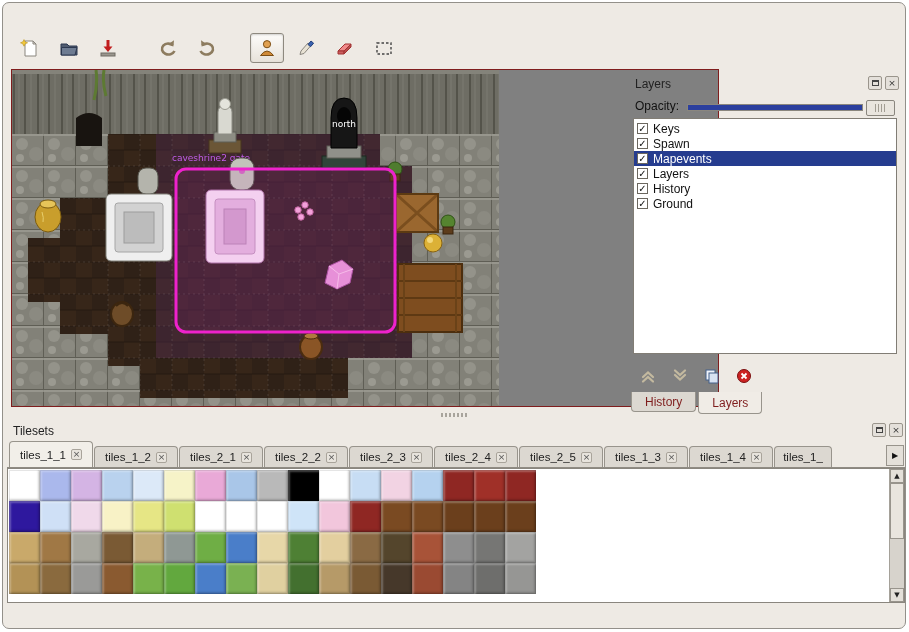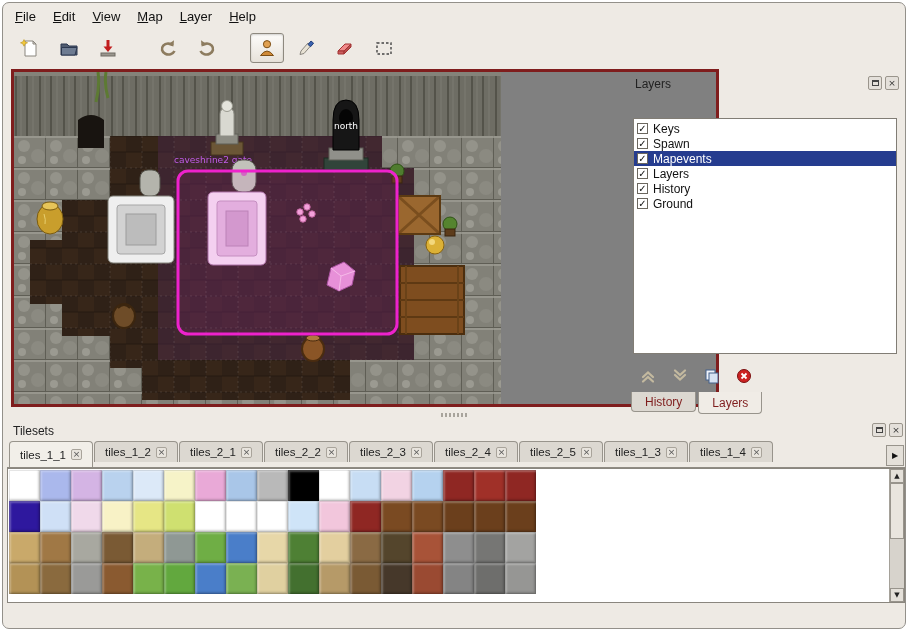--- a/index.html
+++ b/index.html
@@ -13,21 +13,21 @@
   .menu-item::first-letter{text-decoration:underline;}
 
   
   .toolbar{position:absolute;left:0;top:26px;right:0;height:38px;display:flex;align-items:center;gap:5px;padding-left:10px;}
   .tbtn{width:34px;height:30px;display:flex;align-items:center;justify-content:center;background:transparent;border:1px solid transparent;border-radius:3px;padding:0;}
   .tbtn.active{background:linear-gradient(#fdfcfa,#e7e2da);border:1px solid #8e897f;box-shadow:inset 0 1px 2px rgba(0,0,0,.18);}
   .tb-gap{width:16px;}
 
   
   .map-canvas{position:absolute;left:8px;top:66px;width:708px;height:338px;background:#808080;
-              border:3px solid #7f1d1d;box-sizing:border-box;overflow:hidden;}
+              border:1px solid #7f1d1d;box-sizing:border-box;overflow:hidden;}
   svg.map{display:block;}
   .sel-rect{fill:var(--selection,#ee22cc);fill-opacity:.08;stroke:var(--selection,#ee22cc);stroke-width:3;}
   .map-label-north{fill:#ffffff;font-size:9px;font-family:"DejaVu Sans",sans-serif;}
   .map-label-gate{fill:var(--gate-label,#c05ce8);font-size:9px;font-family:"DejaVu Sans",sans-serif;}
 
   
   .dock-header{position:relative;height:20px;}
   .dock-title{position:absolute;left:6px;top:3px;font-size:12px;color:#222;}
   .dock-btns{position:absolute;right:2px;top:2px;display:flex;gap:3px;}
   .dock-btn{width:14px;height:14px;background:#e4e0da;border:1px solid #9a958c;border-radius:2px;display:flex;align-items:center;justify-content:center;font-size:9px;line-height:9px;color:#333;box-sizing:border-box;font-family:"DejaVu Sans",sans-serif;}
@@ -51,21 +51,21 @@
   .dock-tabs{position:absolute;left:2px;bottom:2px;display:flex;align-items:flex-start;}
   .dtab{height:19px;padding:0 13px;font-size:12px;display:flex;align-items:center;background:#dcd8d1;border:1px solid #98948c;border-top:none;border-radius:0 0 4px 4px;margin-right:2px;color:#7f1d1d;}
   .dtab.active{background:#f0ece6;height:21px;}
 
   
   .splitter{position:absolute;left:4px;right:4px;top:408px;height:8px;}
   .grip{margin:2px auto;width:26px;height:4px;background:repeating-linear-gradient(90deg,#a8a49c 0 2px,transparent 2px 4px);}
 
   
   .tilesets{position:absolute;left:4px;right:0;top:418px;height:184px;}
-  .ts-tabbar{position:absolute;left:0;right:0;top:20px;height:27px;border-bottom:1px solid #8f8b83;display:flex;padding-left:2px;box-sizing:border-box;}
+  .ts-tabbar{position:absolute;left:0;right:0;top:20px;height:27px;border-bottom:1px solid #8f8b83;display:flex;align-items:flex-end;padding-left:2px;box-sizing:border-box;}
   .ts-tab{height:21px;width:84px;box-sizing:border-box;display:flex;align-items:center;justify-content:center;gap:5px;background:#dcd8d1;border:1px solid #98948c;border-bottom:none;border-radius:4px 4px 0 0;font-size:11.5px;color:#222;margin-right:1px;overflow:hidden;white-space:nowrap;flex:none;}
   .ts-tab.active{height:26px;background:#f2efe9;}
   .ts-tab.truncated{width:58px;margin-top:36px;}
   .tab-close{font-size:9px;line-height:9px;color:#555;width:11px;height:11px;border:1px solid #a9a49b;border-radius:2px;background:#e8e4dd;display:flex;align-items:center;justify-content:center;flex:none;box-sizing:border-box;font-family:"DejaVu Sans",sans-serif;}
   .ts-arrow{position:absolute;right:1px;bottom:1px;width:18px;height:21px;background:#e4e0d9;border:1px solid #98948c;box-sizing:border-box;font-size:8px;display:flex;align-items:center;justify-content:center;font-family:"DejaVu Sans",sans-serif;}
   .ts-content{position:absolute;left:0;right:0;top:47px;bottom:2px;background:#fff;border:1px solid #8a867e;box-sizing:border-box;}
   .tileset-grid{position:absolute;left:1px;top:1px;display:grid;grid-template-columns:repeat(17,31px);grid-auto-rows:31px;}
   .tile-cell{box-shadow:inset 0 0 0 1px rgba(0,0,0,.10), inset 2px 2px 2px rgba(255,255,255,.28), inset -2px -2px 2px rgba(0,0,0,.18);}
   .vscroll{position:absolute;right:0;top:0;bottom:0;width:15px;background:#d7d3cc;border-left:1px solid #a5a199;box-sizing:border-box;}
   .sb-btn{position:absolute;left:0;right:0;height:14px;display:flex;align-items:center;justify-content:center;font-size:7px;color:#222;background:#e4e0d9;border:1px solid #98948c;box-sizing:border-box;font-family:"DejaVu Sans",sans-serif;}
@@ -78,28 +78,20 @@
   .zoom{position:absolute;right:40px;bottom:7px;font-size:12px;}
   .resize-grip{position:absolute;right:4px;bottom:4px;width:15px;height:15px;
                background:repeating-linear-gradient(135deg,transparent 0 3px,#a8a49c 3px 5px);
                clip-path:polygon(100% 0,100% 100%,0 100%);}
 </style>
 </head>
 <body>
 
 <div class="window">
 
-  <div class="menubar">
-    <span class="menu-item">File</span>
-    <span class="menu-item">Edit</span>
-    <span class="menu-item">View</span>
-    <span class="menu-item">Map</span>
-    <span class="menu-item">Layer</span>
-    <span class="menu-item">Help</span>
-  </div>
 
   <div class="toolbar">
     <button class="tbtn">
       <svg width="22" height="22" viewBox="0 0 22 22">
         <path d="M6 4 h8 l3 3 v12 h-11 z" fill="#ffffff" stroke="#8a867e"></path>
         <path d="M14 4 l3 3 h-3 z" fill="#d9d5ce" stroke="#8a867e"></path>
         <path d="M5 2.6 l1.2 2.3 2.4 .9 -2.4 1 -1.2 2.4 -1.2-2.4 -2.3-1 2.3-.9 z" fill="#f3c93a" stroke="#b78f1a" stroke-width="0.6"></path>
       </svg>
     </button>
     <button class="tbtn">
@@ -289,20 +281,27 @@
 
   <div class="layers-dock">
     <div class="dock-header">
       <span class="dock-title">Layers</span>
       <span class="dock-btns">
         <span class="dock-btn">
             <span class="float-glyph"></span>
           </span>
         <span class="dock-btn">×</span>
       </span>
+    </div>
+    <div class="opacity-row">
+      <span class="opacity-label">Opacity:</span>
+      <div class="slider">
+          <div class="slider-fill"></div>
+        </div>
+      <div class="slider-handle"></div>
     </div>
     <div class="layer-list">
       <div class="layer-row">
         <span class="cb">✓</span>
         <span>Keys</span>
       </div>
       <div class="layer-row">
         <span class="cb">✓</span>
         <span>Spawn</span>
       </div>

